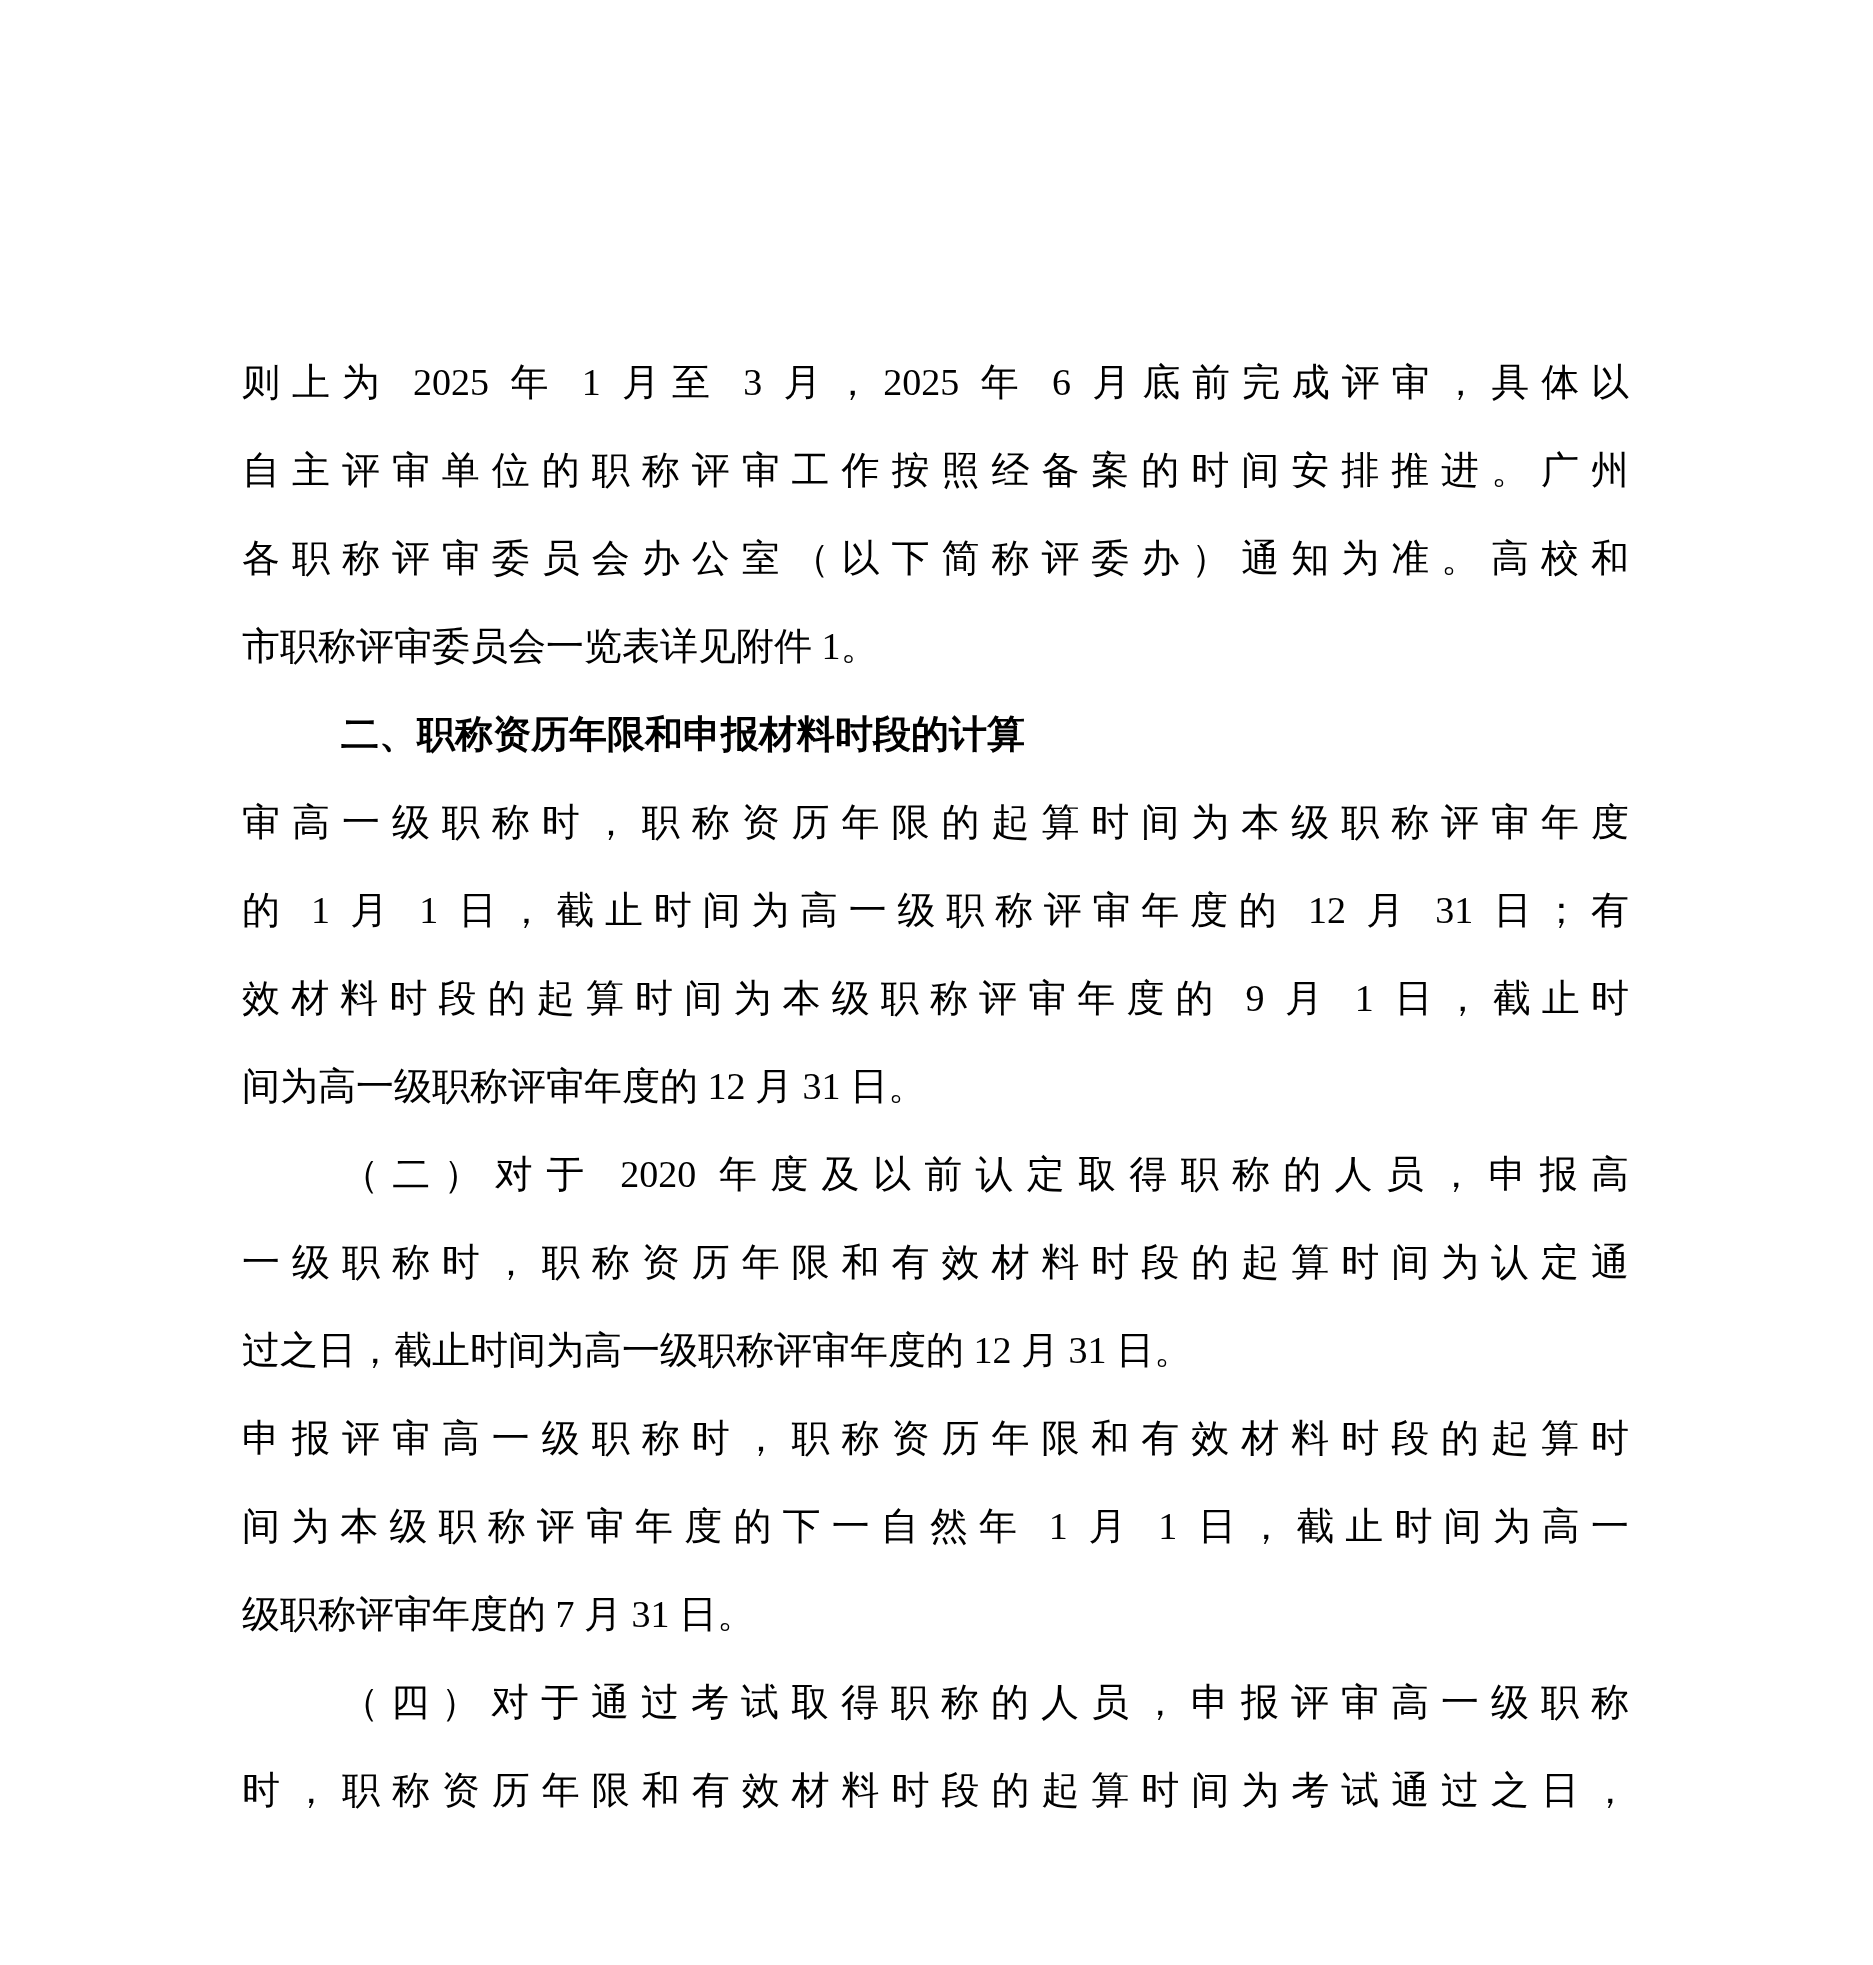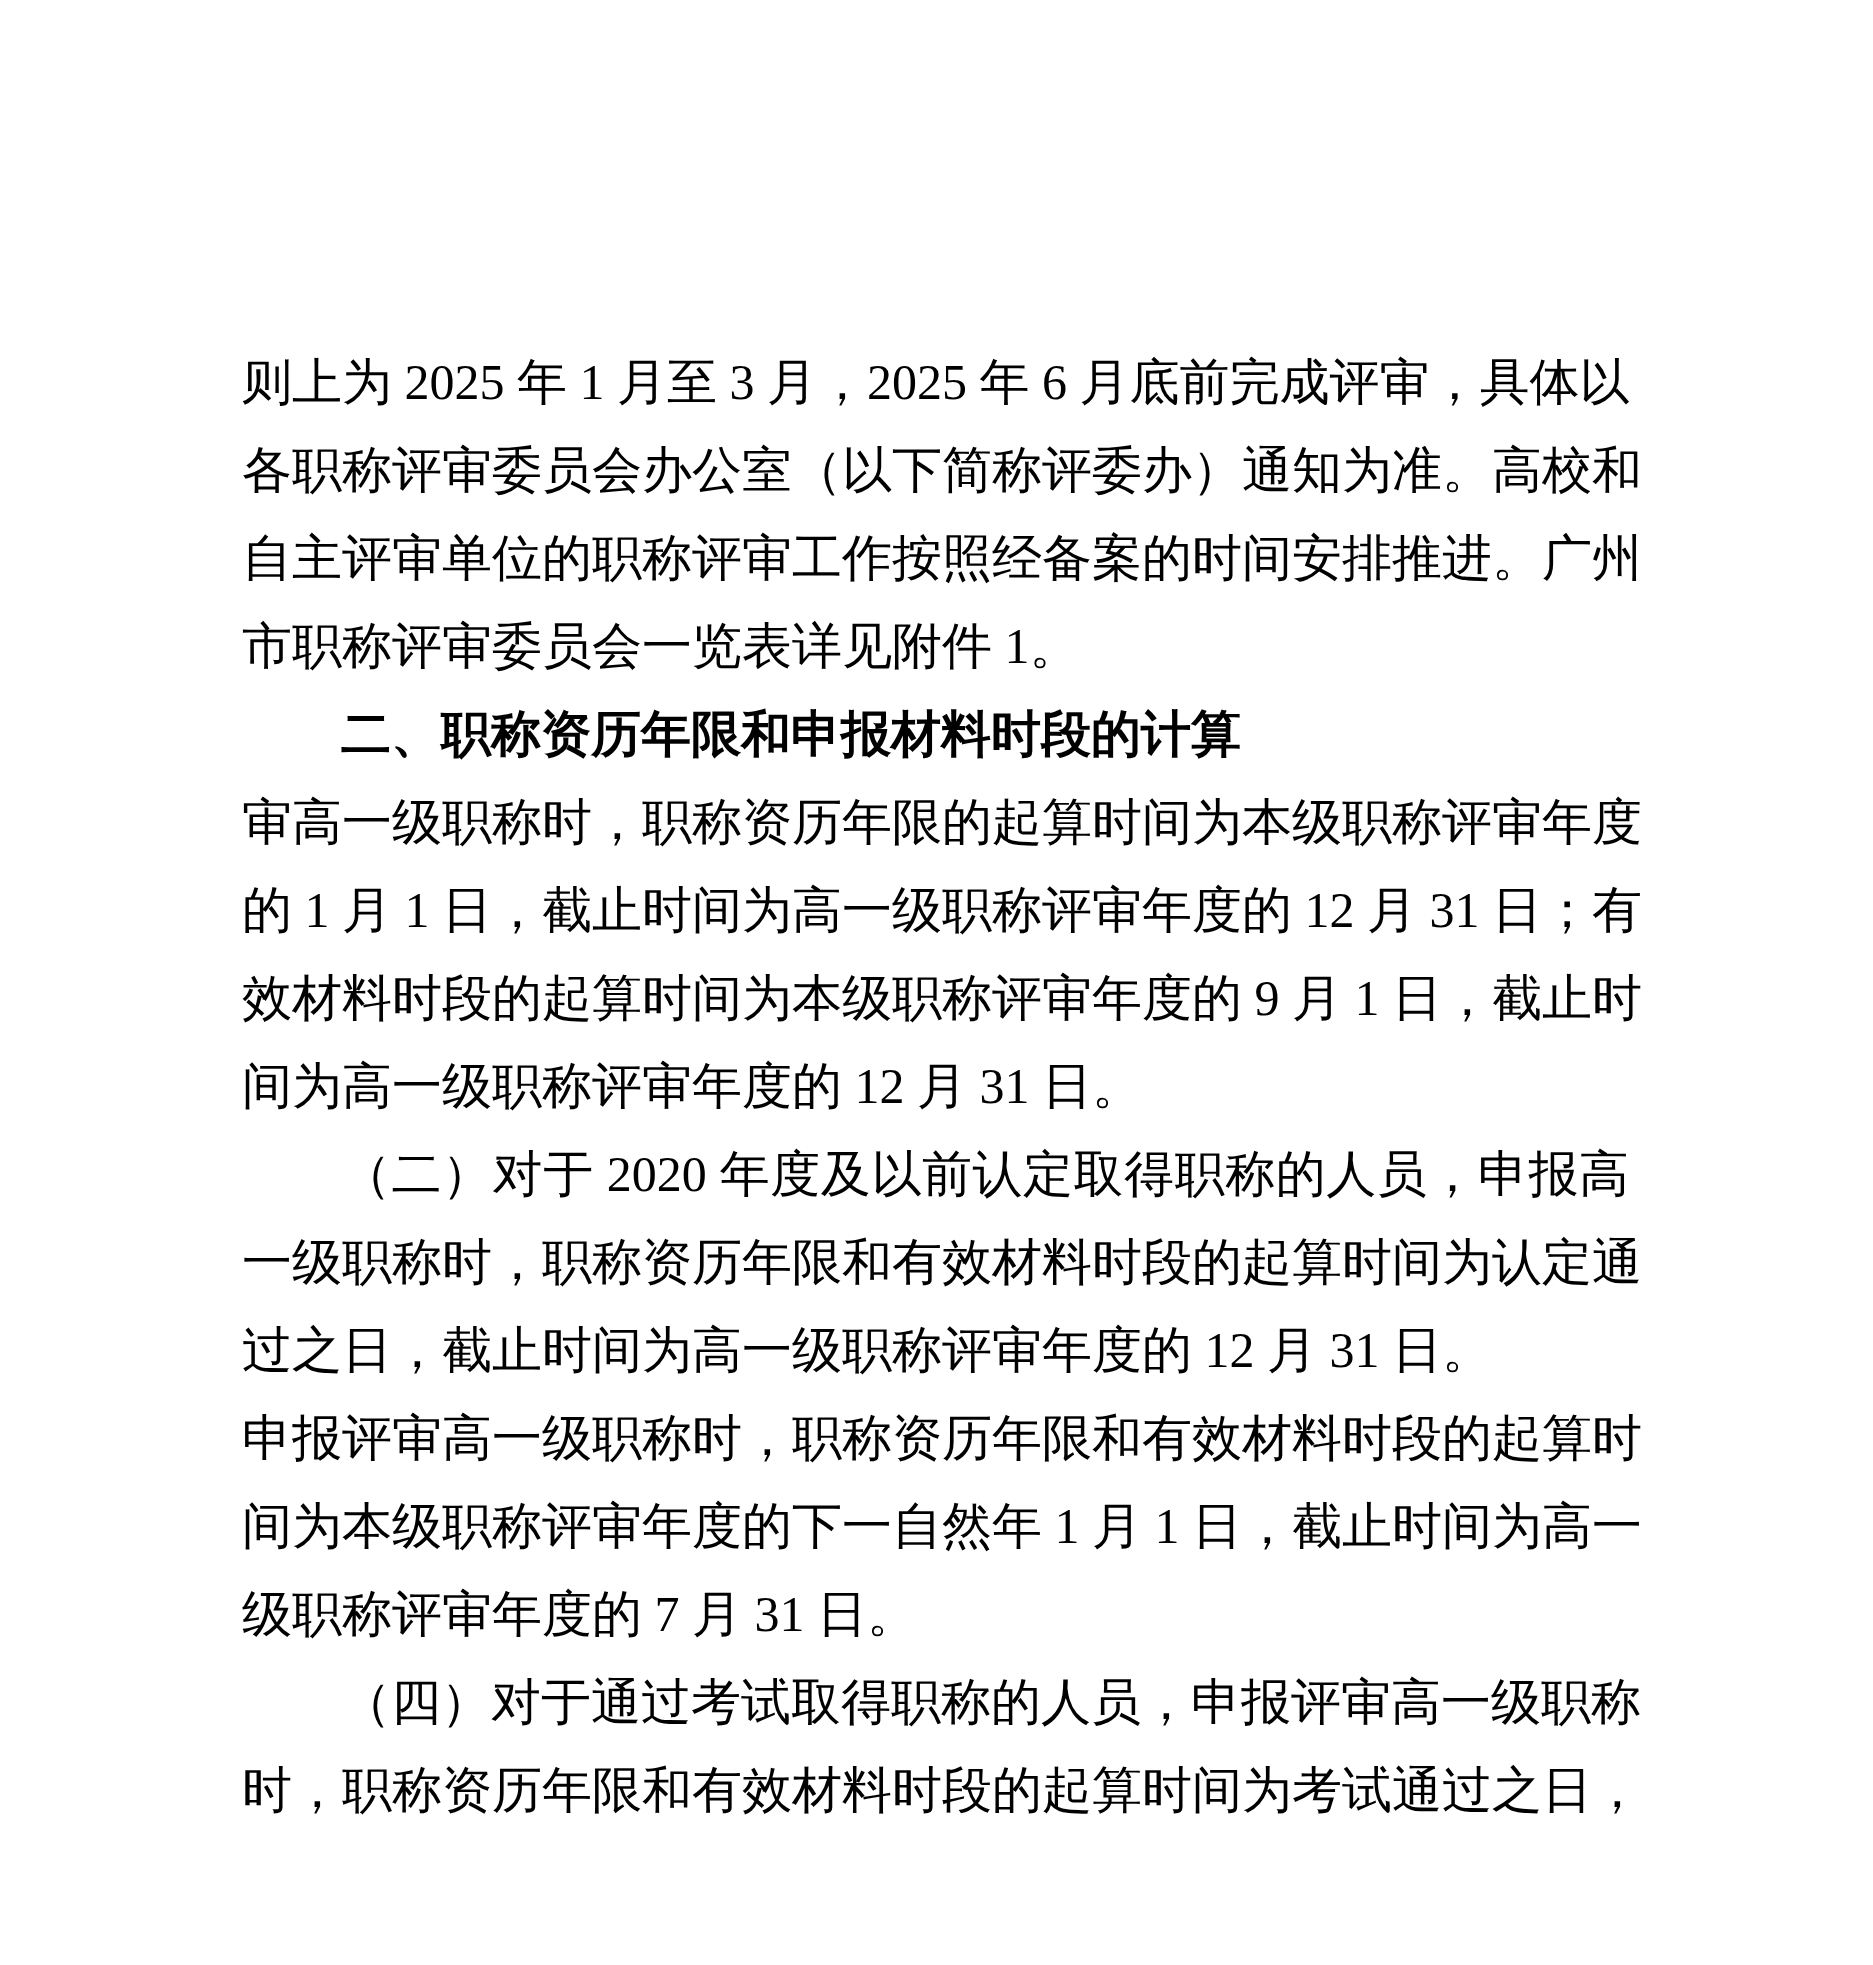--- a/index.html
+++ b/index.html
@@ -26,21 +26,21 @@
     .text-block {
       position: absolute;
       left: 242px;
       top: 338px;
       width: 1387px;
     }
     .line {
       display: block;
       height: 88px;
       line-height: 88px;
-      font-size: 50px;
+      font-size: 38px;
       white-space: nowrap;
       text-align: justify;
       text-align-last: justify;
       letter-spacing: 0;
       overflow: visible;
     }
     .line.last {
       text-align: left;
       text-align-last: left;
     }
@@ -54,22 +54,22 @@
     }
   </style>
 </head>
 <body>
 
 <div class="page">
   <div class="text-block">
 
     <div class="paragraph">
       <span class="line">则上为 2025 年 1 月至 3 月，2025 年 6 月底前完成评审，具体以</span>
+      <span class="line">自主评审单位的职称评审工作按照经备案的时间安排推进。广州</span>
       <span class="line">各职称评审委员会办公室（以下简称评委办）通知为准。高校和</span>
-      <span class="line">自主评审单位的职称评审工作按照经备案的时间安排推进。广州</span>
       <span class="line last">市职称评审委员会一览表详见附件 1。</span>
     </div>
 
     <div class="heading">
       <span class="line last indent">二、职称资历年限和申报材料时段的计算</span>
     </div>
 
     <div class="paragraph">
       <span class="line">审高一级职称时，职称资历年限的起算时间为本级职称评审年度</span>
       <span class="line">的 1 月 1 日，截止时间为高一级职称评审年度的 12 月 31 日；有</span>

